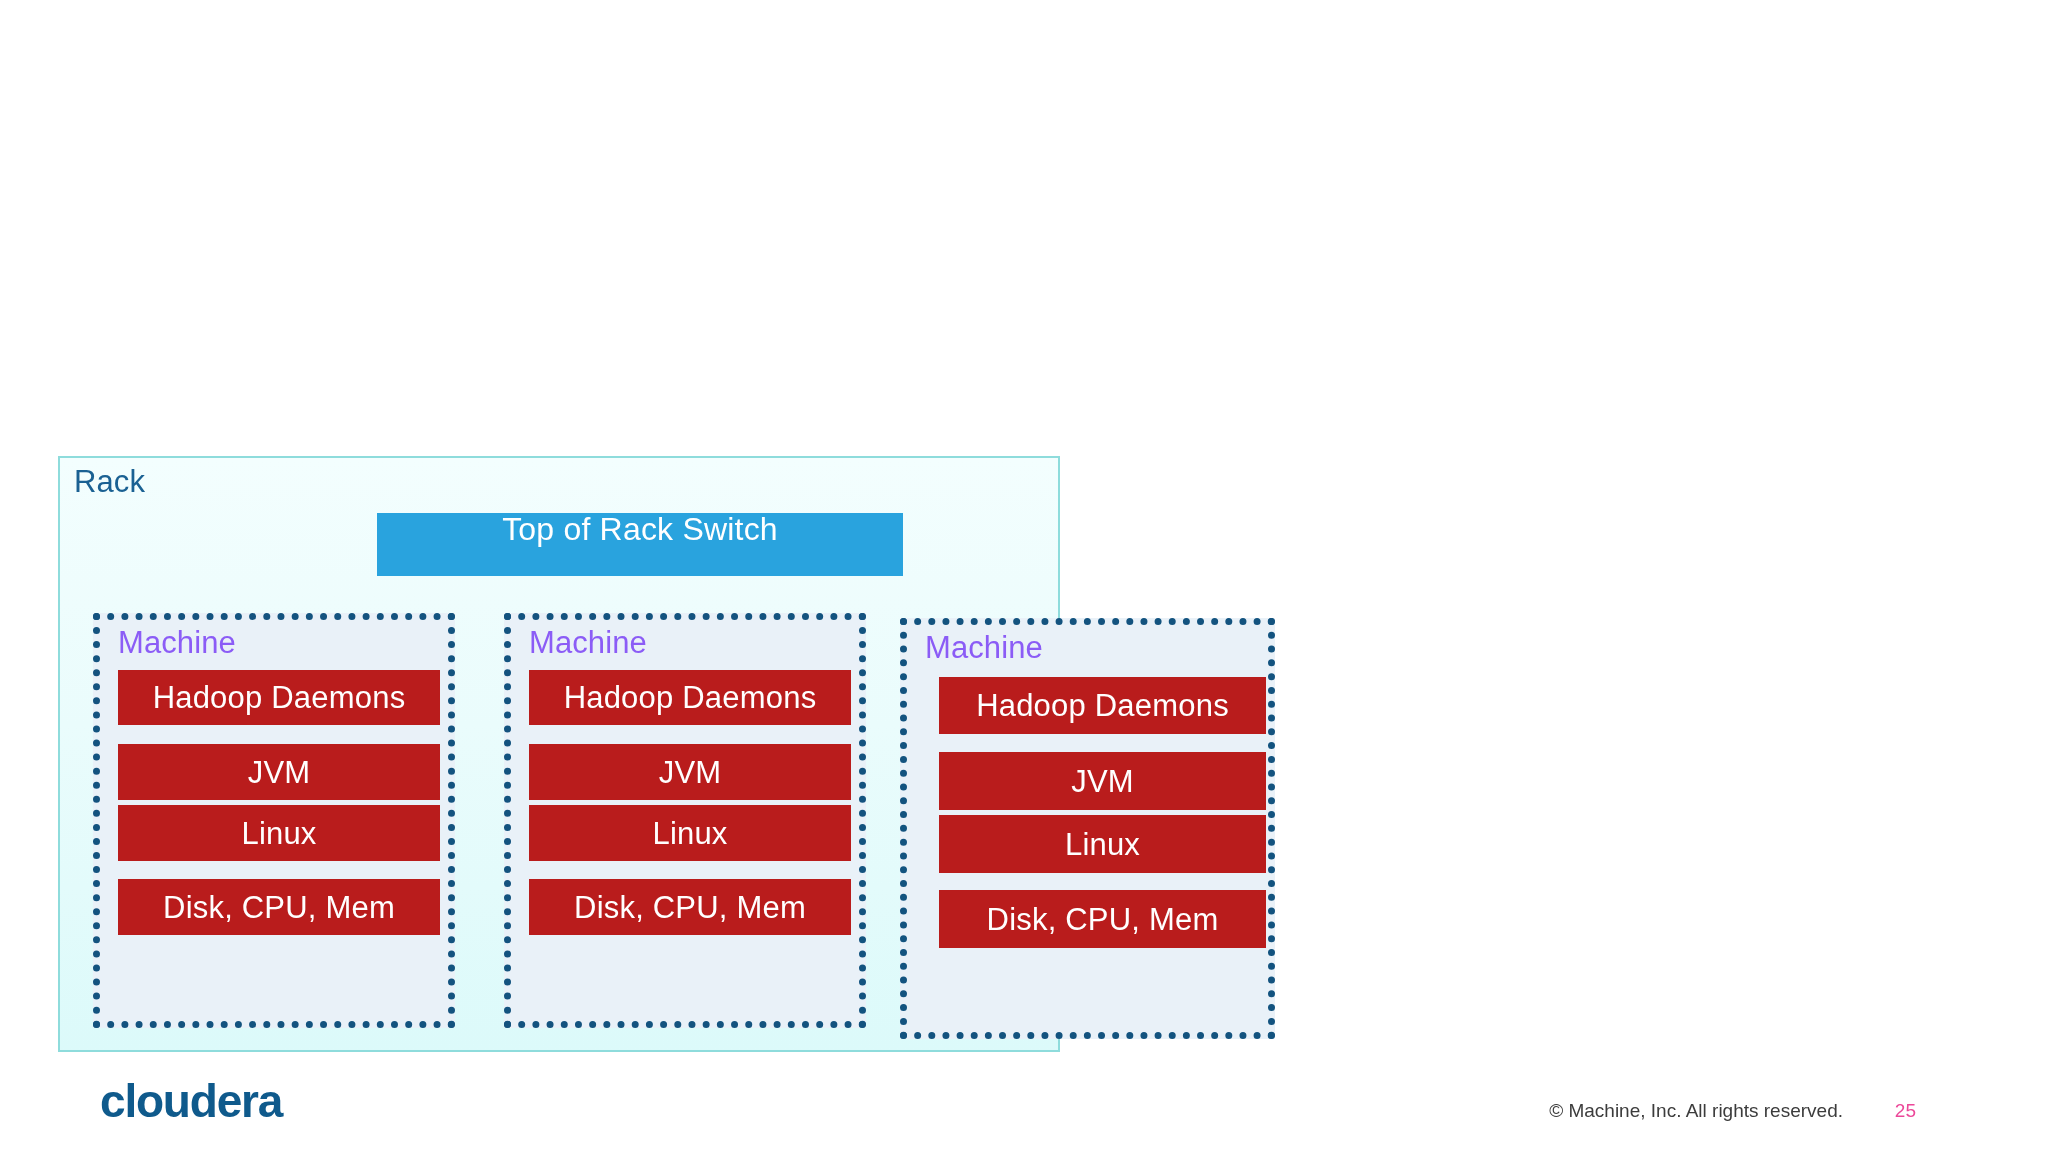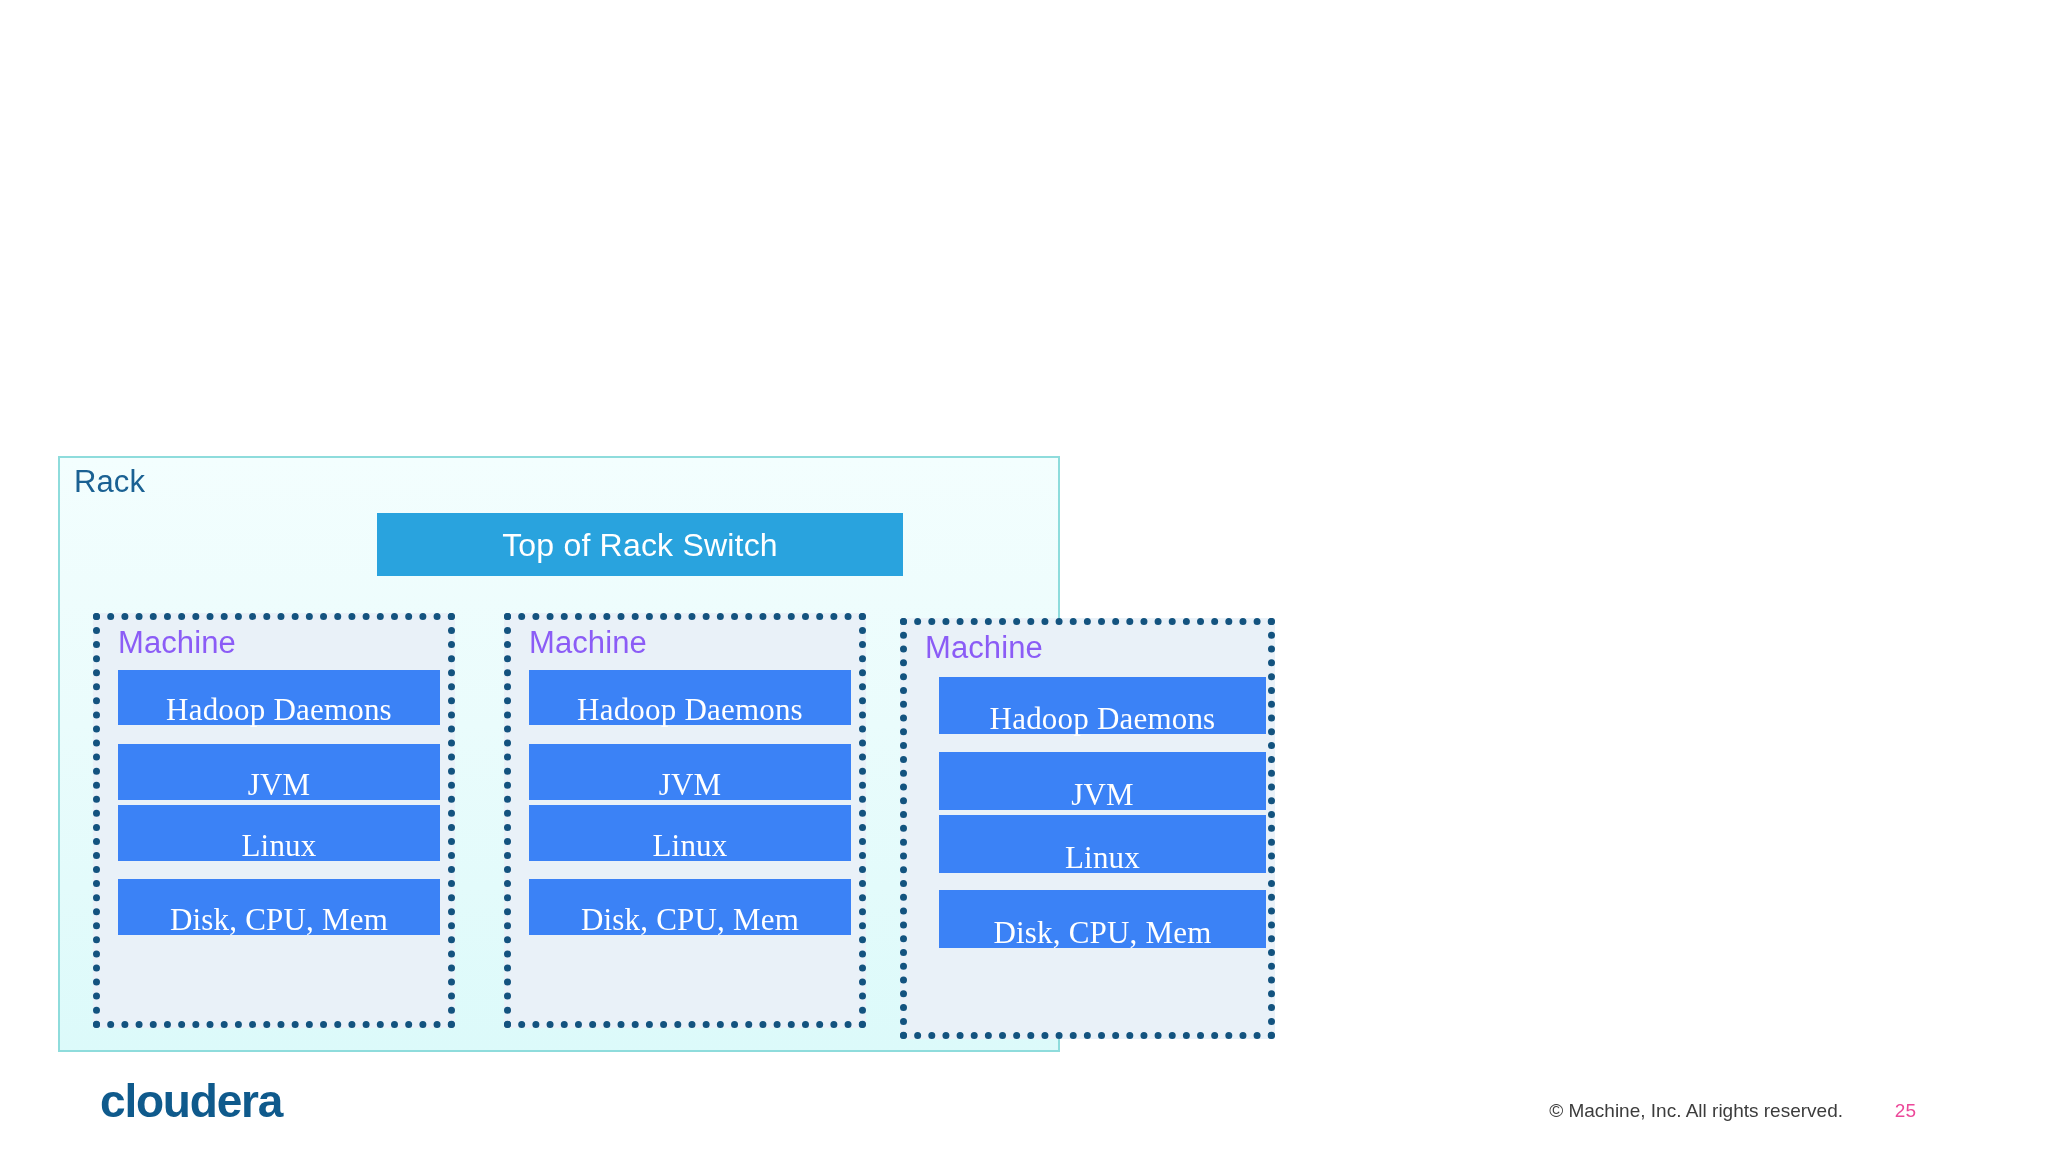--- a/index.html
+++ b/index.html
@@ -56,21 +56,21 @@
 
   
   #tor-switch {
     position: absolute;
     left: 317px;
     top: 55px;
     width: 526px;
     height: 63px;
     background: #29A3DE;
     display: flex;
-    align-items: center;
+    align-items: flex-start;
     justify-content: center;
   }
   #tor-switch-label {
     font-size: 32px;
     font-weight: 400;
     color: #FFFFFF;
     letter-spacing: 0.2px;
     line-height: 1;
   }
 
@@ -98,25 +98,24 @@
   .machine-stack {
     position: absolute;
     left: 0;
     top: 0;
     width: 100%;
     height: 100%;
   }
 
   .comp-box {
     position: absolute;
-    background: #3b82f6;
+    background: #b91c1c;
     display: flex;
-    align-items: flex-end;
+    align-items: center;
     justify-content: center;
-    font-family: Liberation Serif, serif;
   }
   .comp-label {
     font-size: 31px;
     font-weight: 400;
     color: #FFFFFF;
     letter-spacing: 0.2px;
     line-height: 1;
     white-space: nowrap;
   }
 

